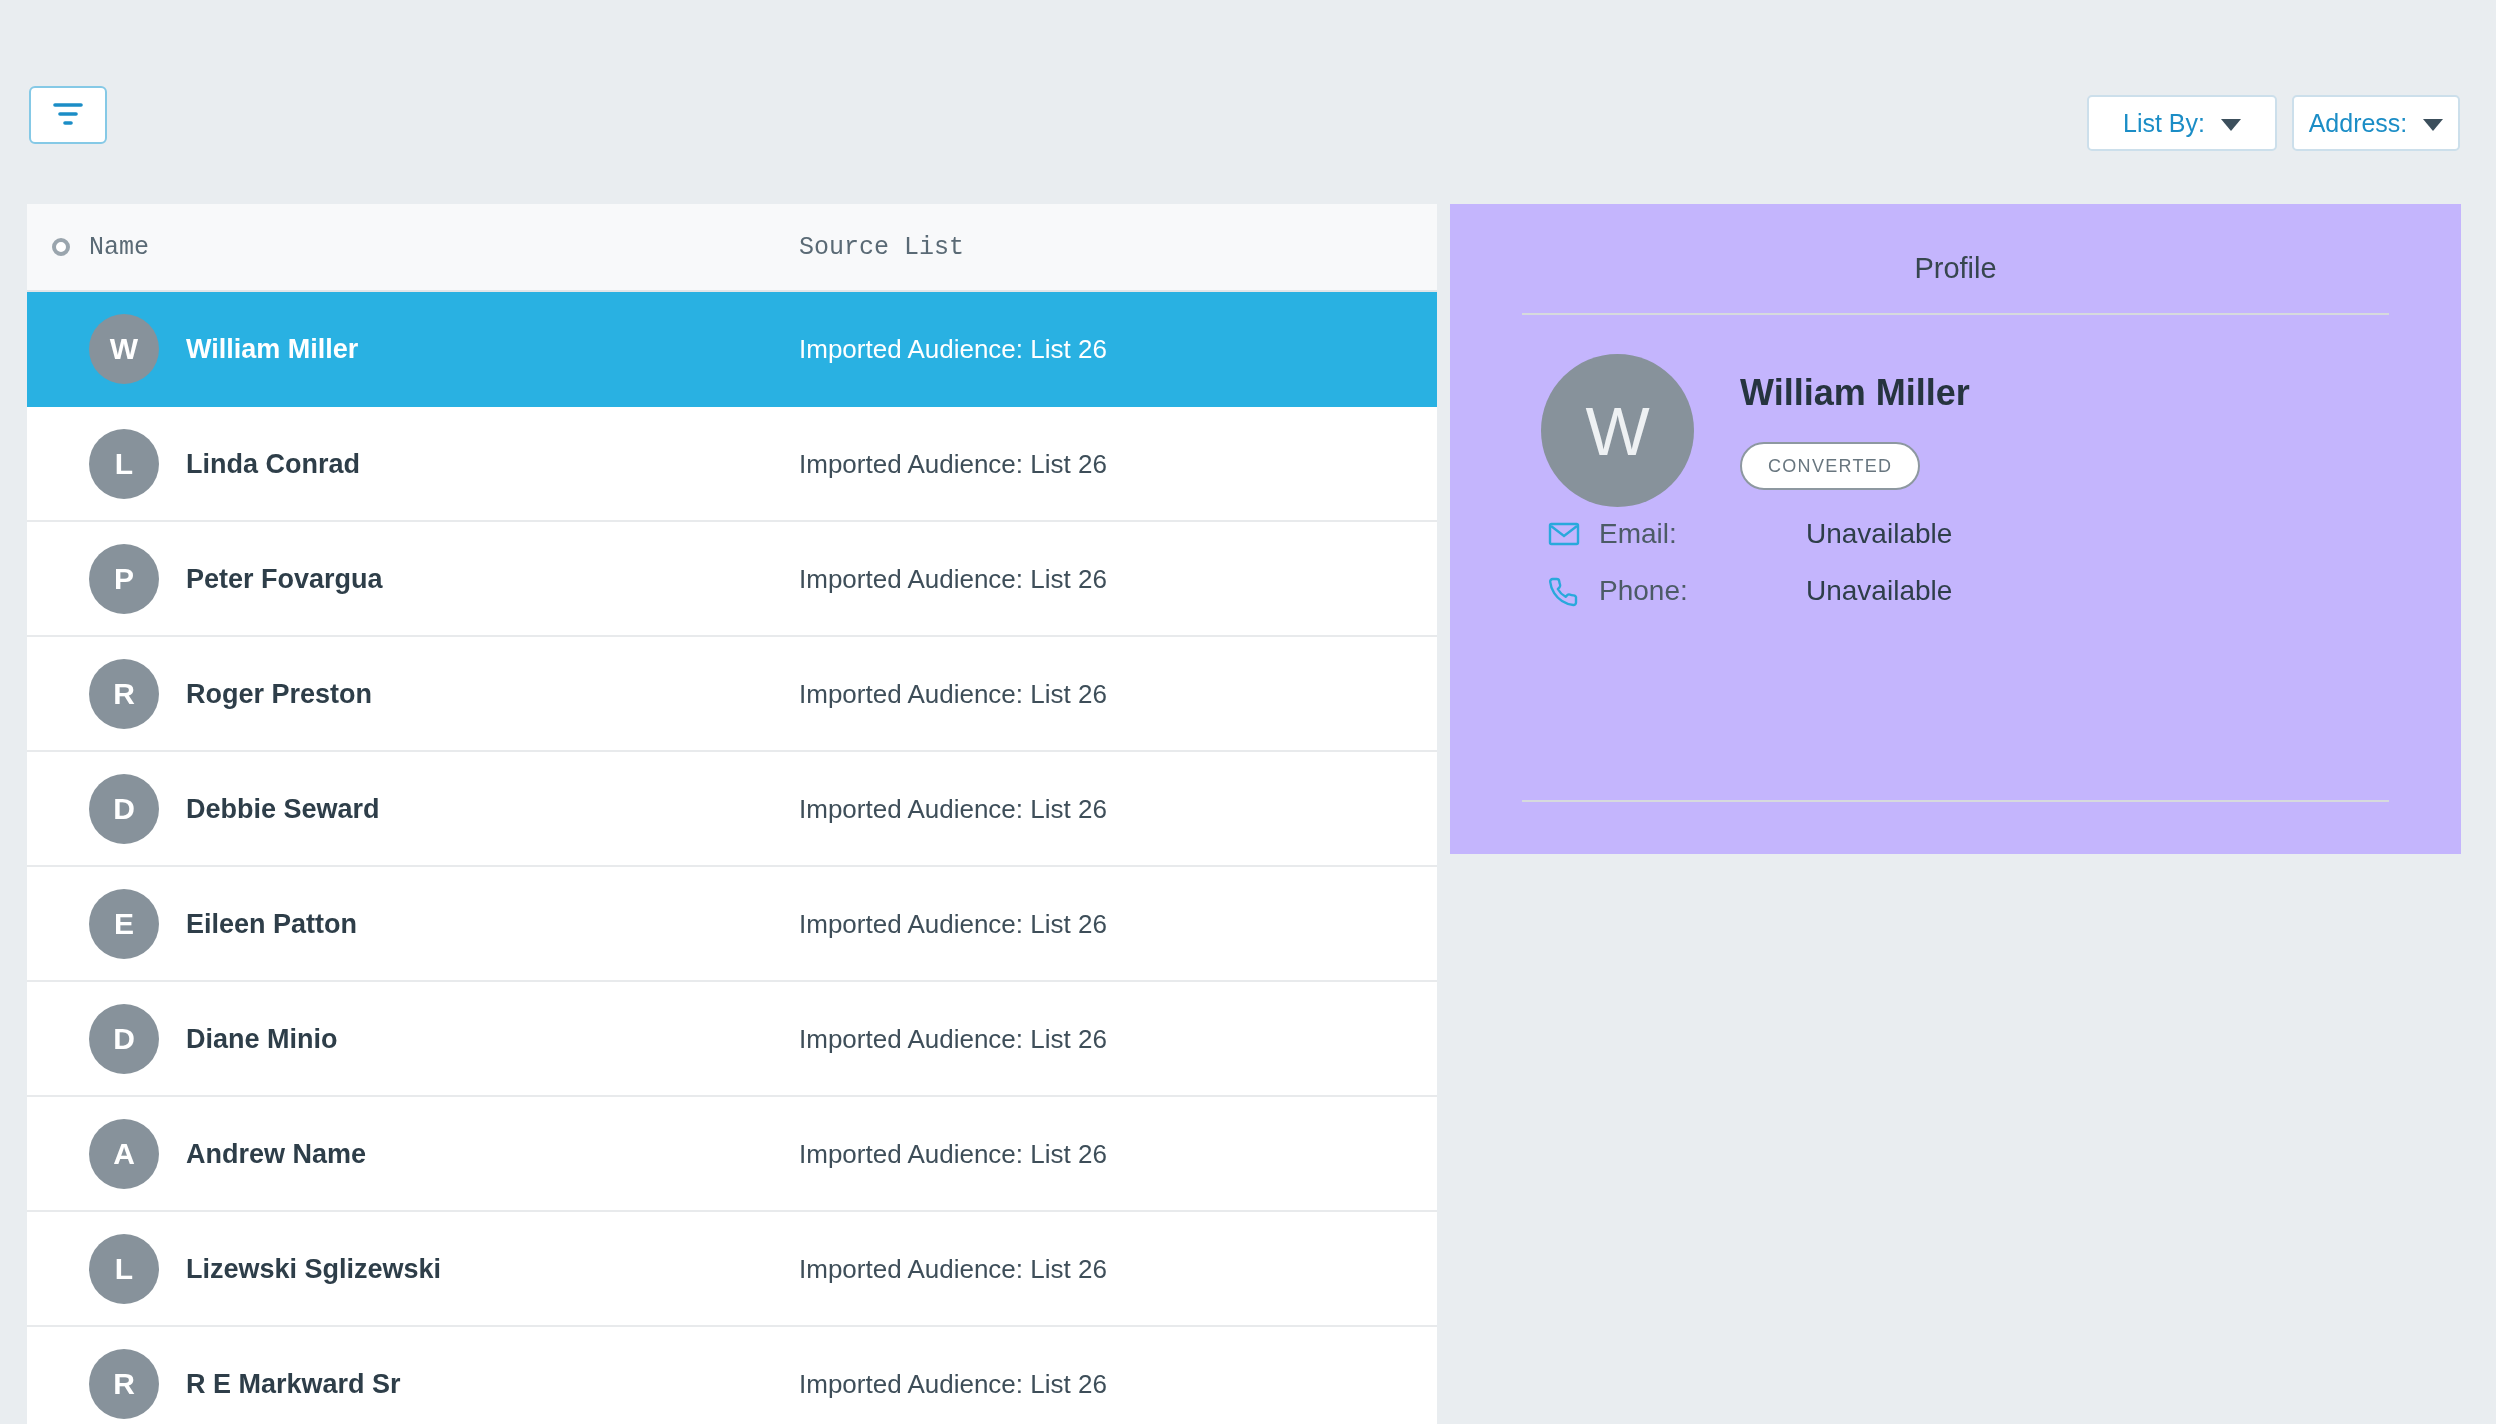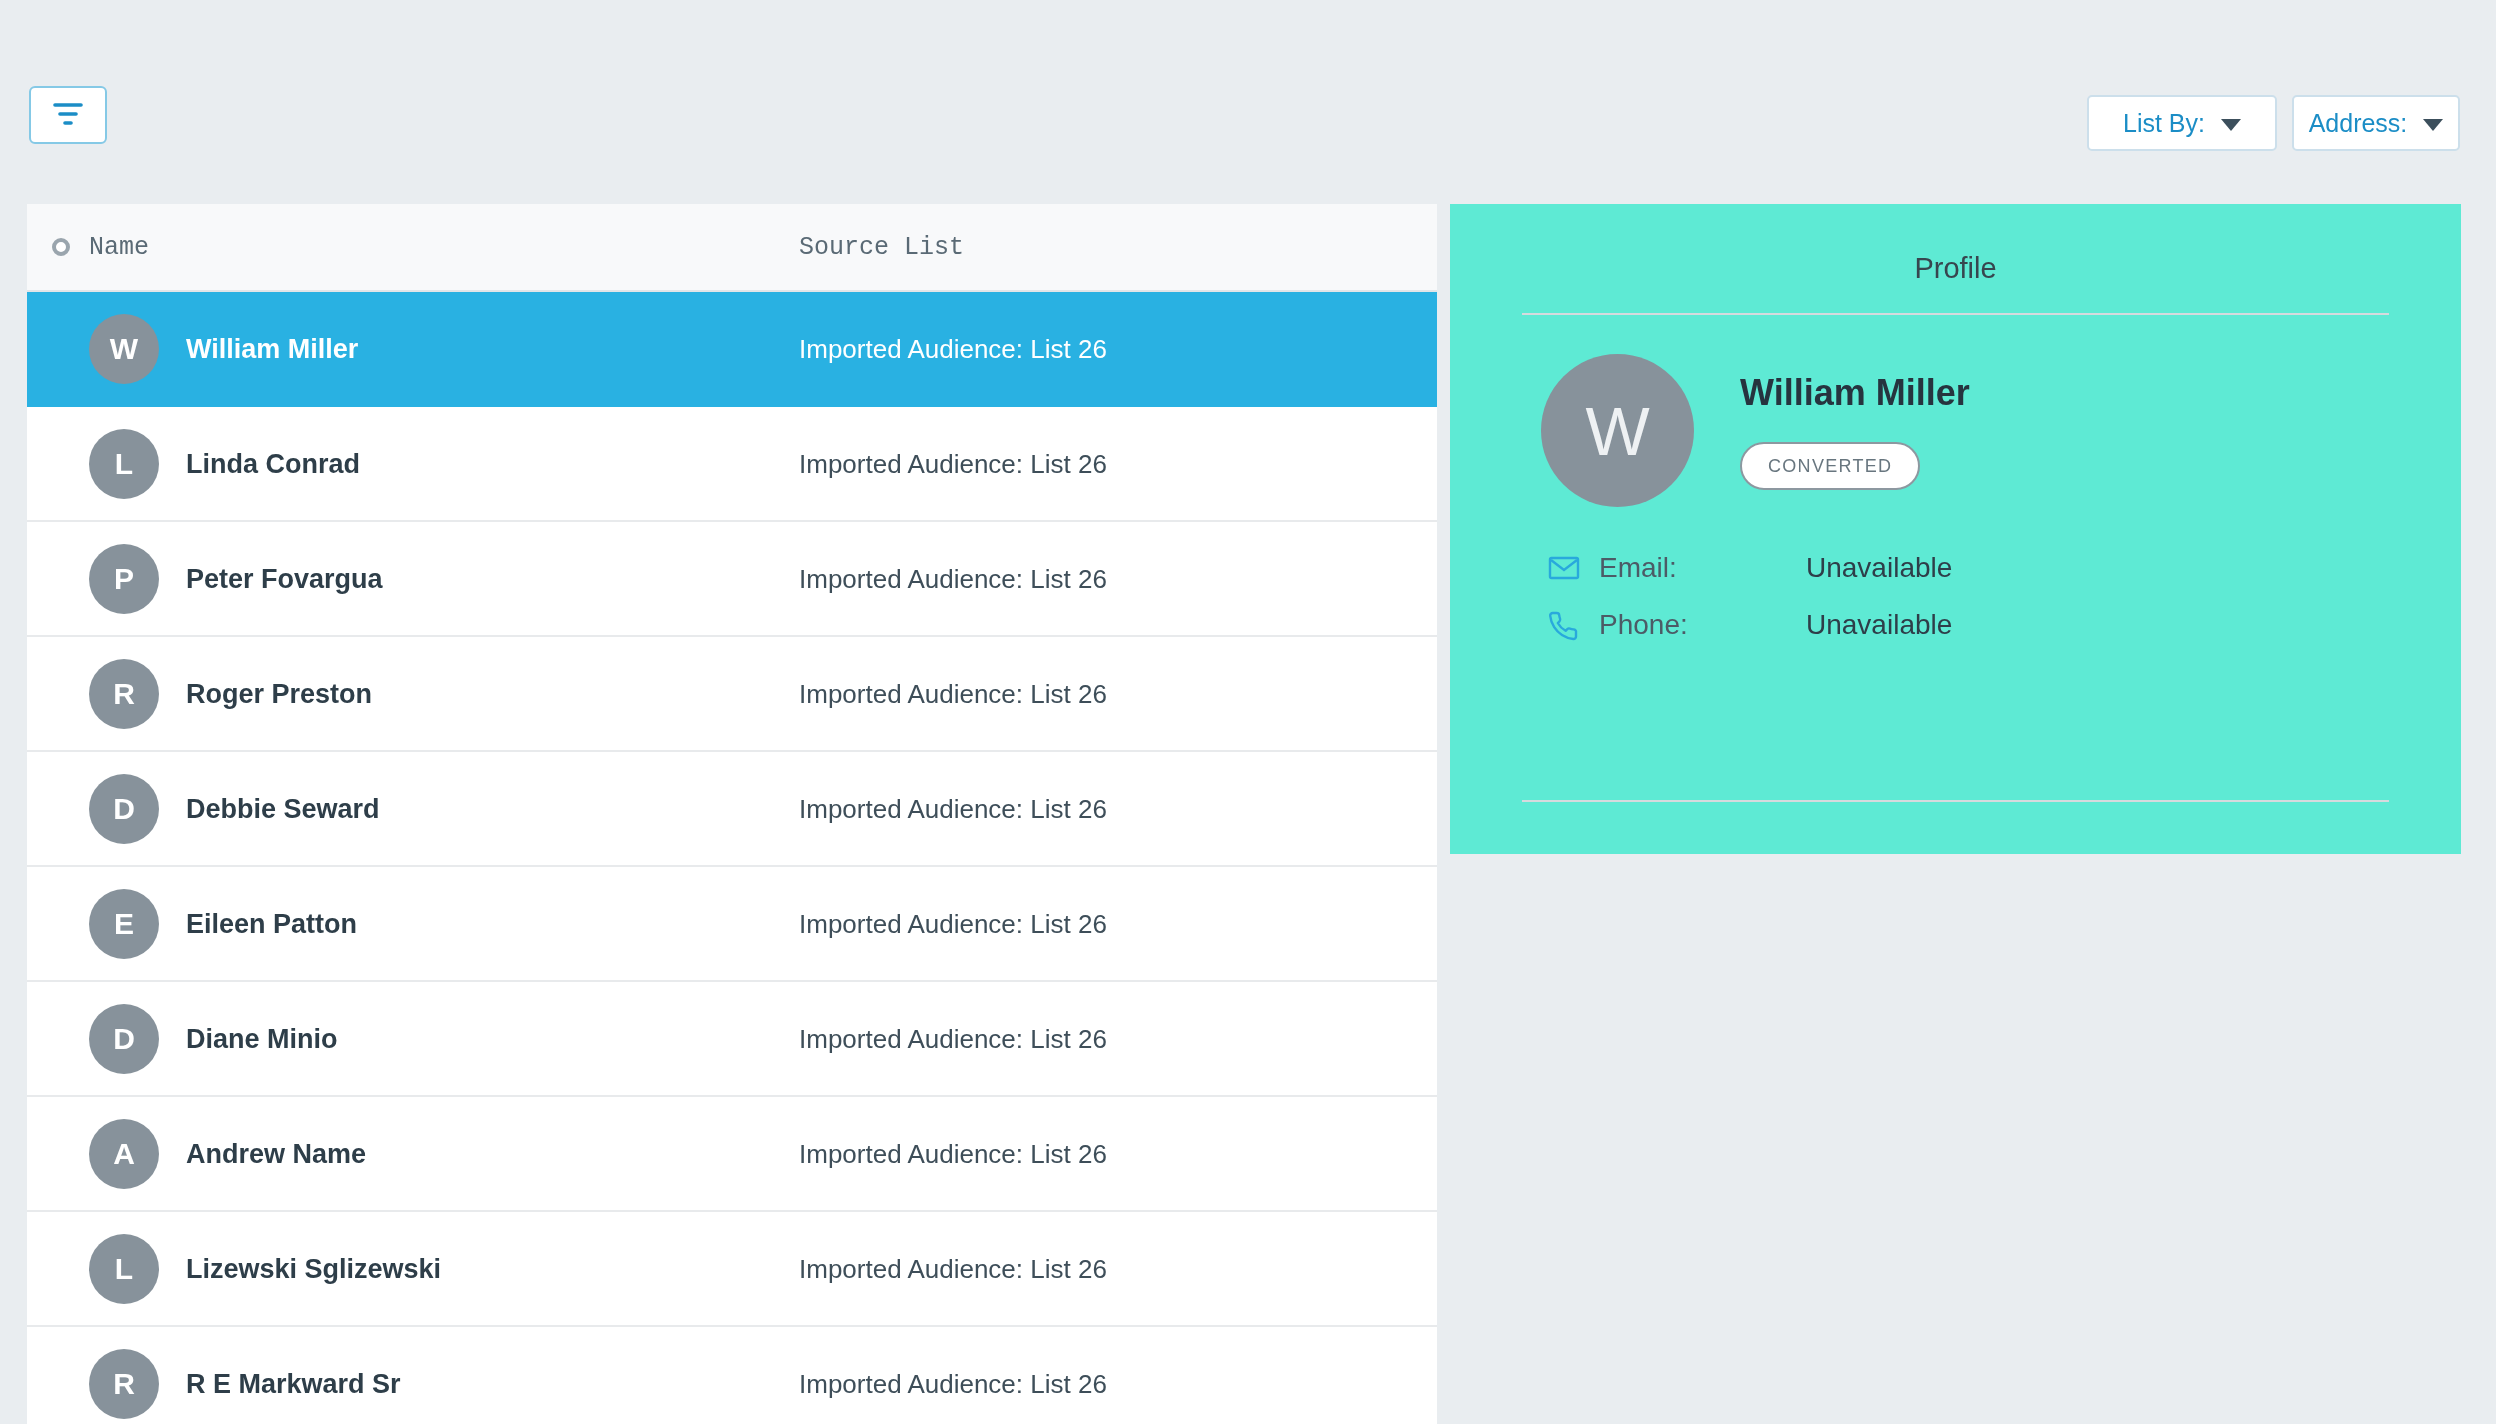--- a/index.html
+++ b/index.html
@@ -98,21 +98,21 @@
     position:absolute; left:772px; top:50%; transform:translateY(-50%);
     font-size:26px; color:#3e4e59;
   }
   .row.selected { background:#29b1e2; border-bottom-color:#29b1e2; }
   .row.selected .row-name, .row.selected .row-source { color:#fff; }
 
   
   .profile-panel {
     position:absolute; left:1450px; top:204px;
     width:1011px; height:650px;
-    background:#5eead4;
+    background:#c4b5fd;
   }
   .profile-title {
     position:absolute; top:48px; left:0; right:0;
     text-align:center;
     font-size:29px; font-weight:400; color:#37464f;
   }
   .rule {
     position:absolute; left:72px; right:72px;
     border:none; border-top:2px solid #d6dadd;
   }
@@ -138,21 +138,21 @@
     padding:12px 26px;
     border:2px solid #8d98a0;
     border-radius:26px;
     display:inline-flex; align-items:center;
     font-size:18px; letter-spacing:1.3px;
     color:#68767f;
     background:#fff;
   }
 
   .fields {
-    position:absolute; left:97px; top:344px; width:860px;
+    position:absolute; left:97px; top:310px; width:860px;
     display:flex; flex-direction:column; gap:18px;
     font-size:28px;
   }
   .field {
     display:grid;
     grid-template-columns:52px 198px 1fr;
     align-items:center;
   }
   .f-icon { width:34px; height:34px; color:#29a9dc; }
   .f-icon svg { width:34px; height:34px; display:block; }

